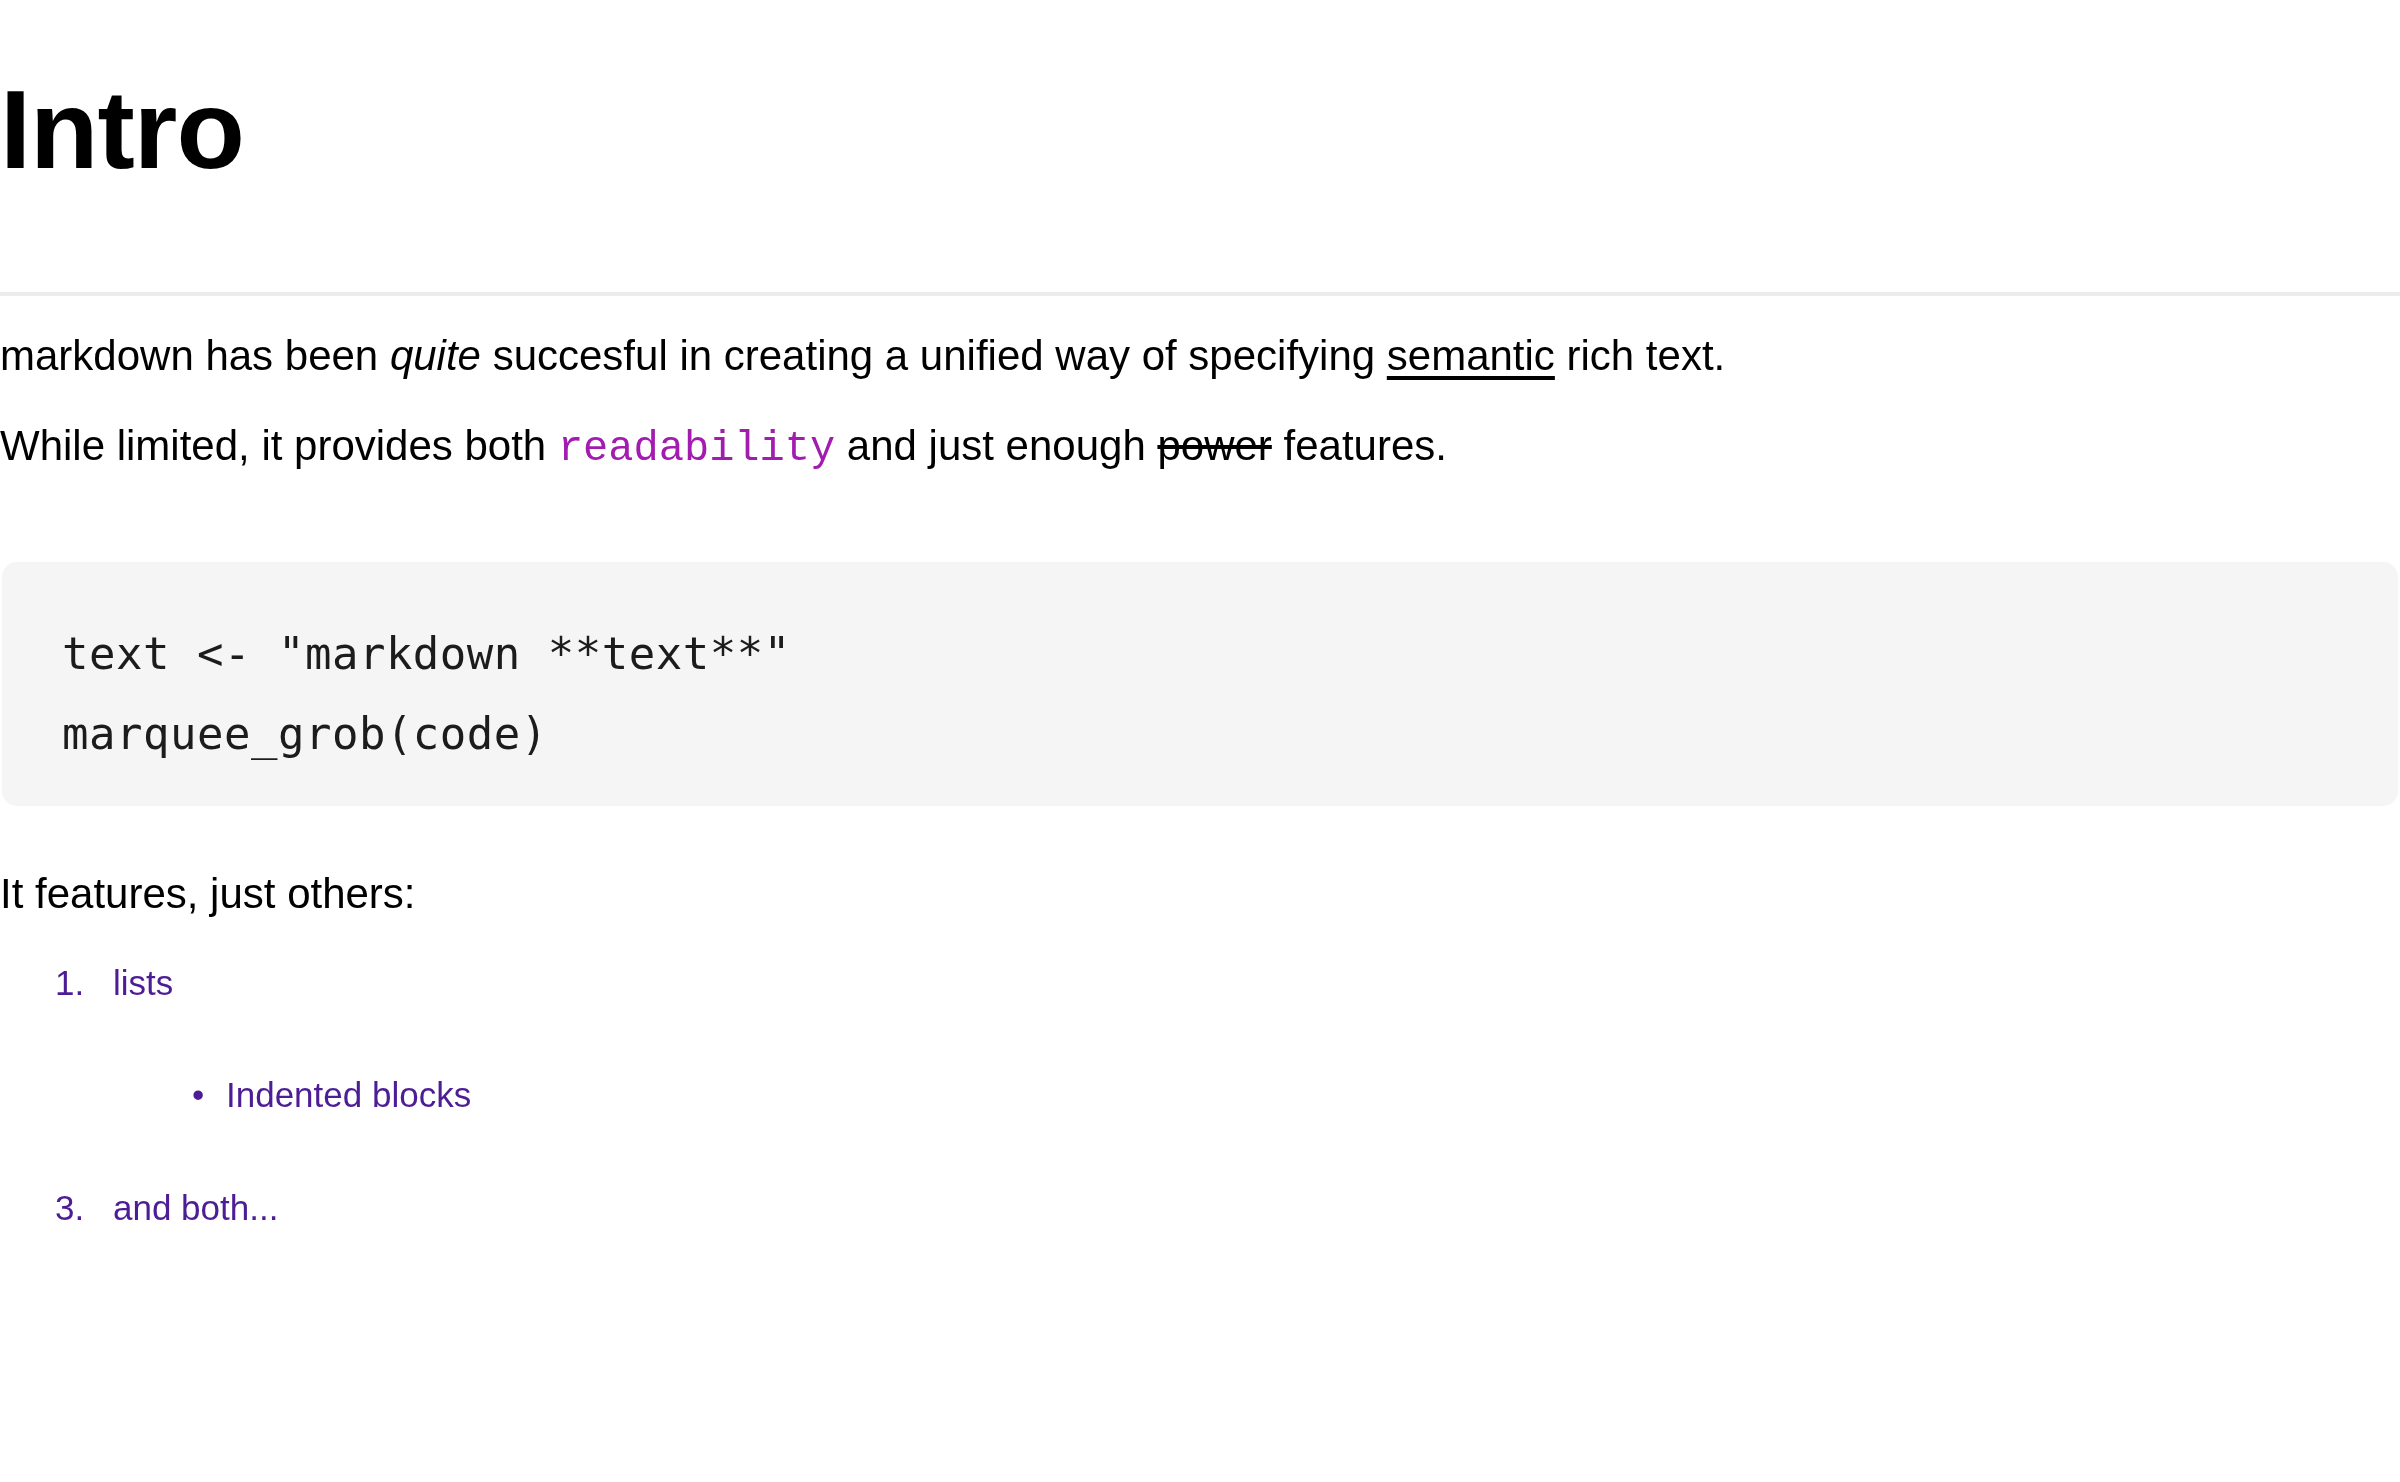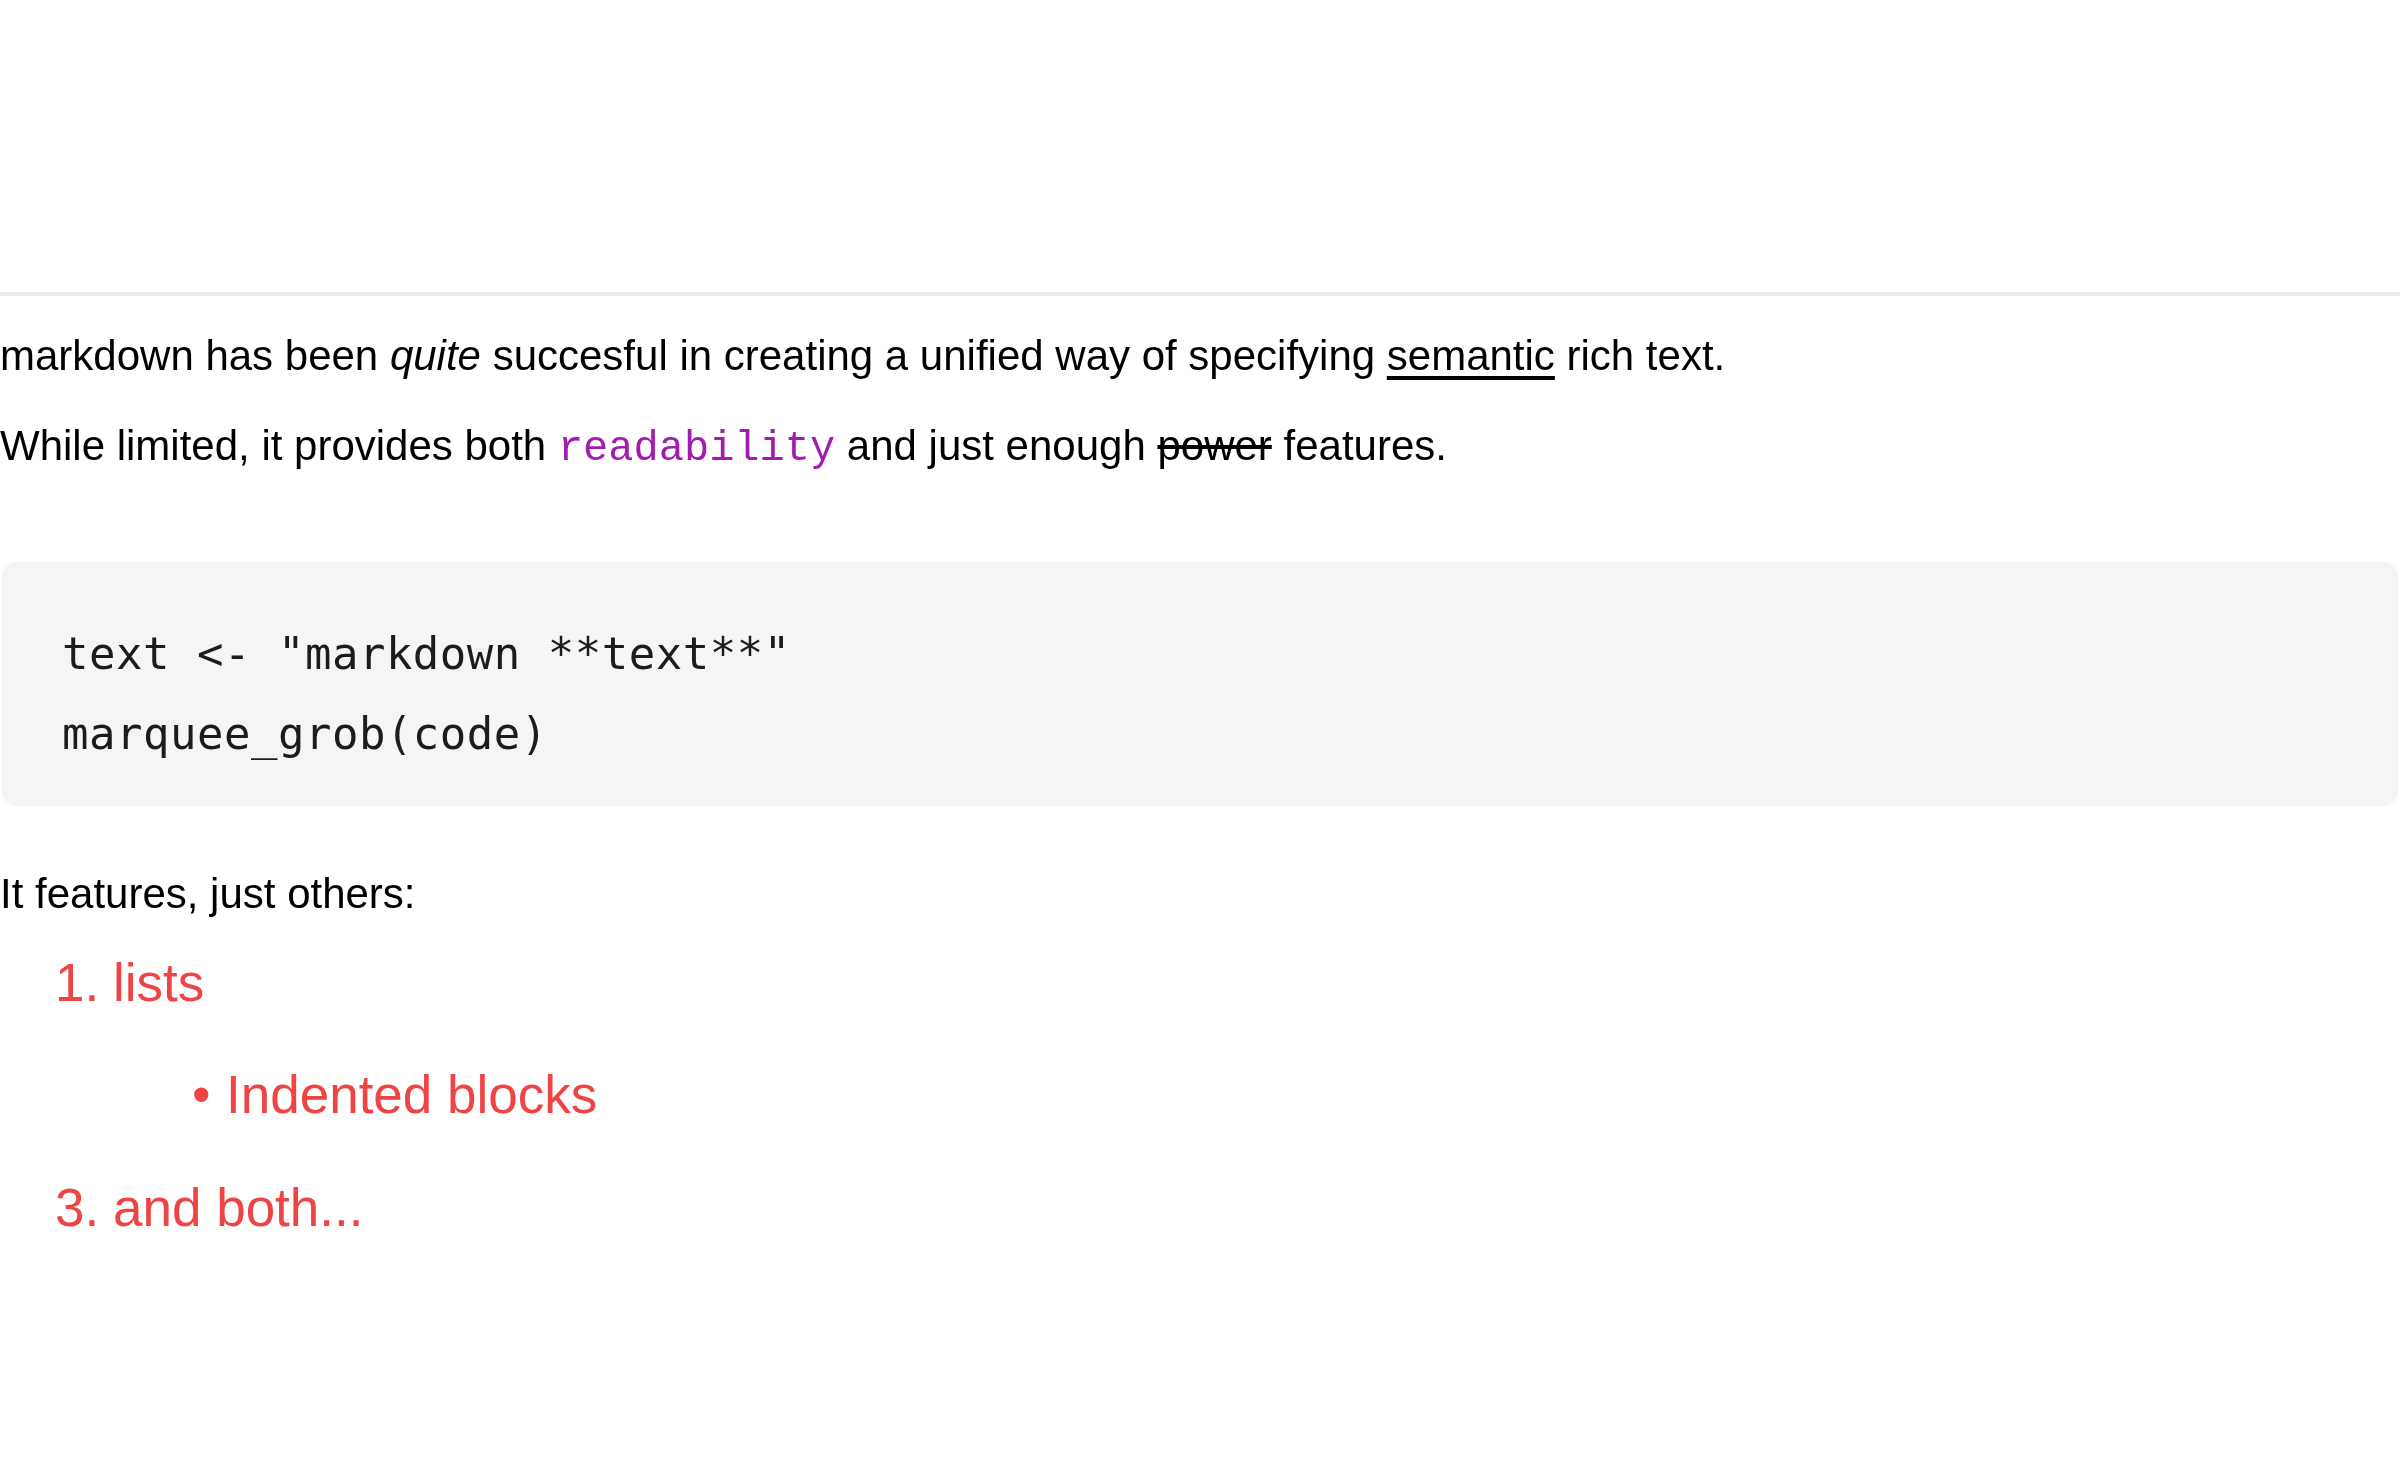--- a/index.html
+++ b/index.html
@@ -97,23 +97,23 @@
     top: 925px;
     margin: 0;
     padding: 0;
     list-style: none;
     width: 2400px;
   }
 
   .list-item {
     display: block;
     font-family: "Liberation Sans", sans-serif;
-    font-size: 53px;
+    font-size: 35px;
     line-height: 115px;
-    color: #ef4444;
+    color: #4c1d95;
     white-space: nowrap;
     padding-left: 55px;
   }
 
   .list-item .marker {
     display: inline-block;
     min-width: 58px;
   }
 
   .list-item.sub {
@@ -123,20 +123,21 @@
 
   .list-item.sub .marker {
     min-width: 34px;
   }
 </style>
 </head>
 <body>
 
 <div id="doc">
 
+  <h1 class="doc-title">Intro</h1>
 
   <div class="title-rule"></div>
 
   <p class="para para-intro"><span>markdown has been </span><em class="em-italic">quite</em><span> succesful in creating a unified way of specifying </span><span class="underlined">semantic</span><span> rich text.</span><br><span>While limited, it provides both </span><a class="link-blue" href="#" style="text-decoration:none;">readability</a><span> and just enough </span><span class="struck">power</span><span> features.</span></p>
 
   <div class="code-block">
     <div class="code-line">text &lt;- "markdown **text**"</div>
     <div class="code-line">marquee_grob(code)</div>
   </div>
 

